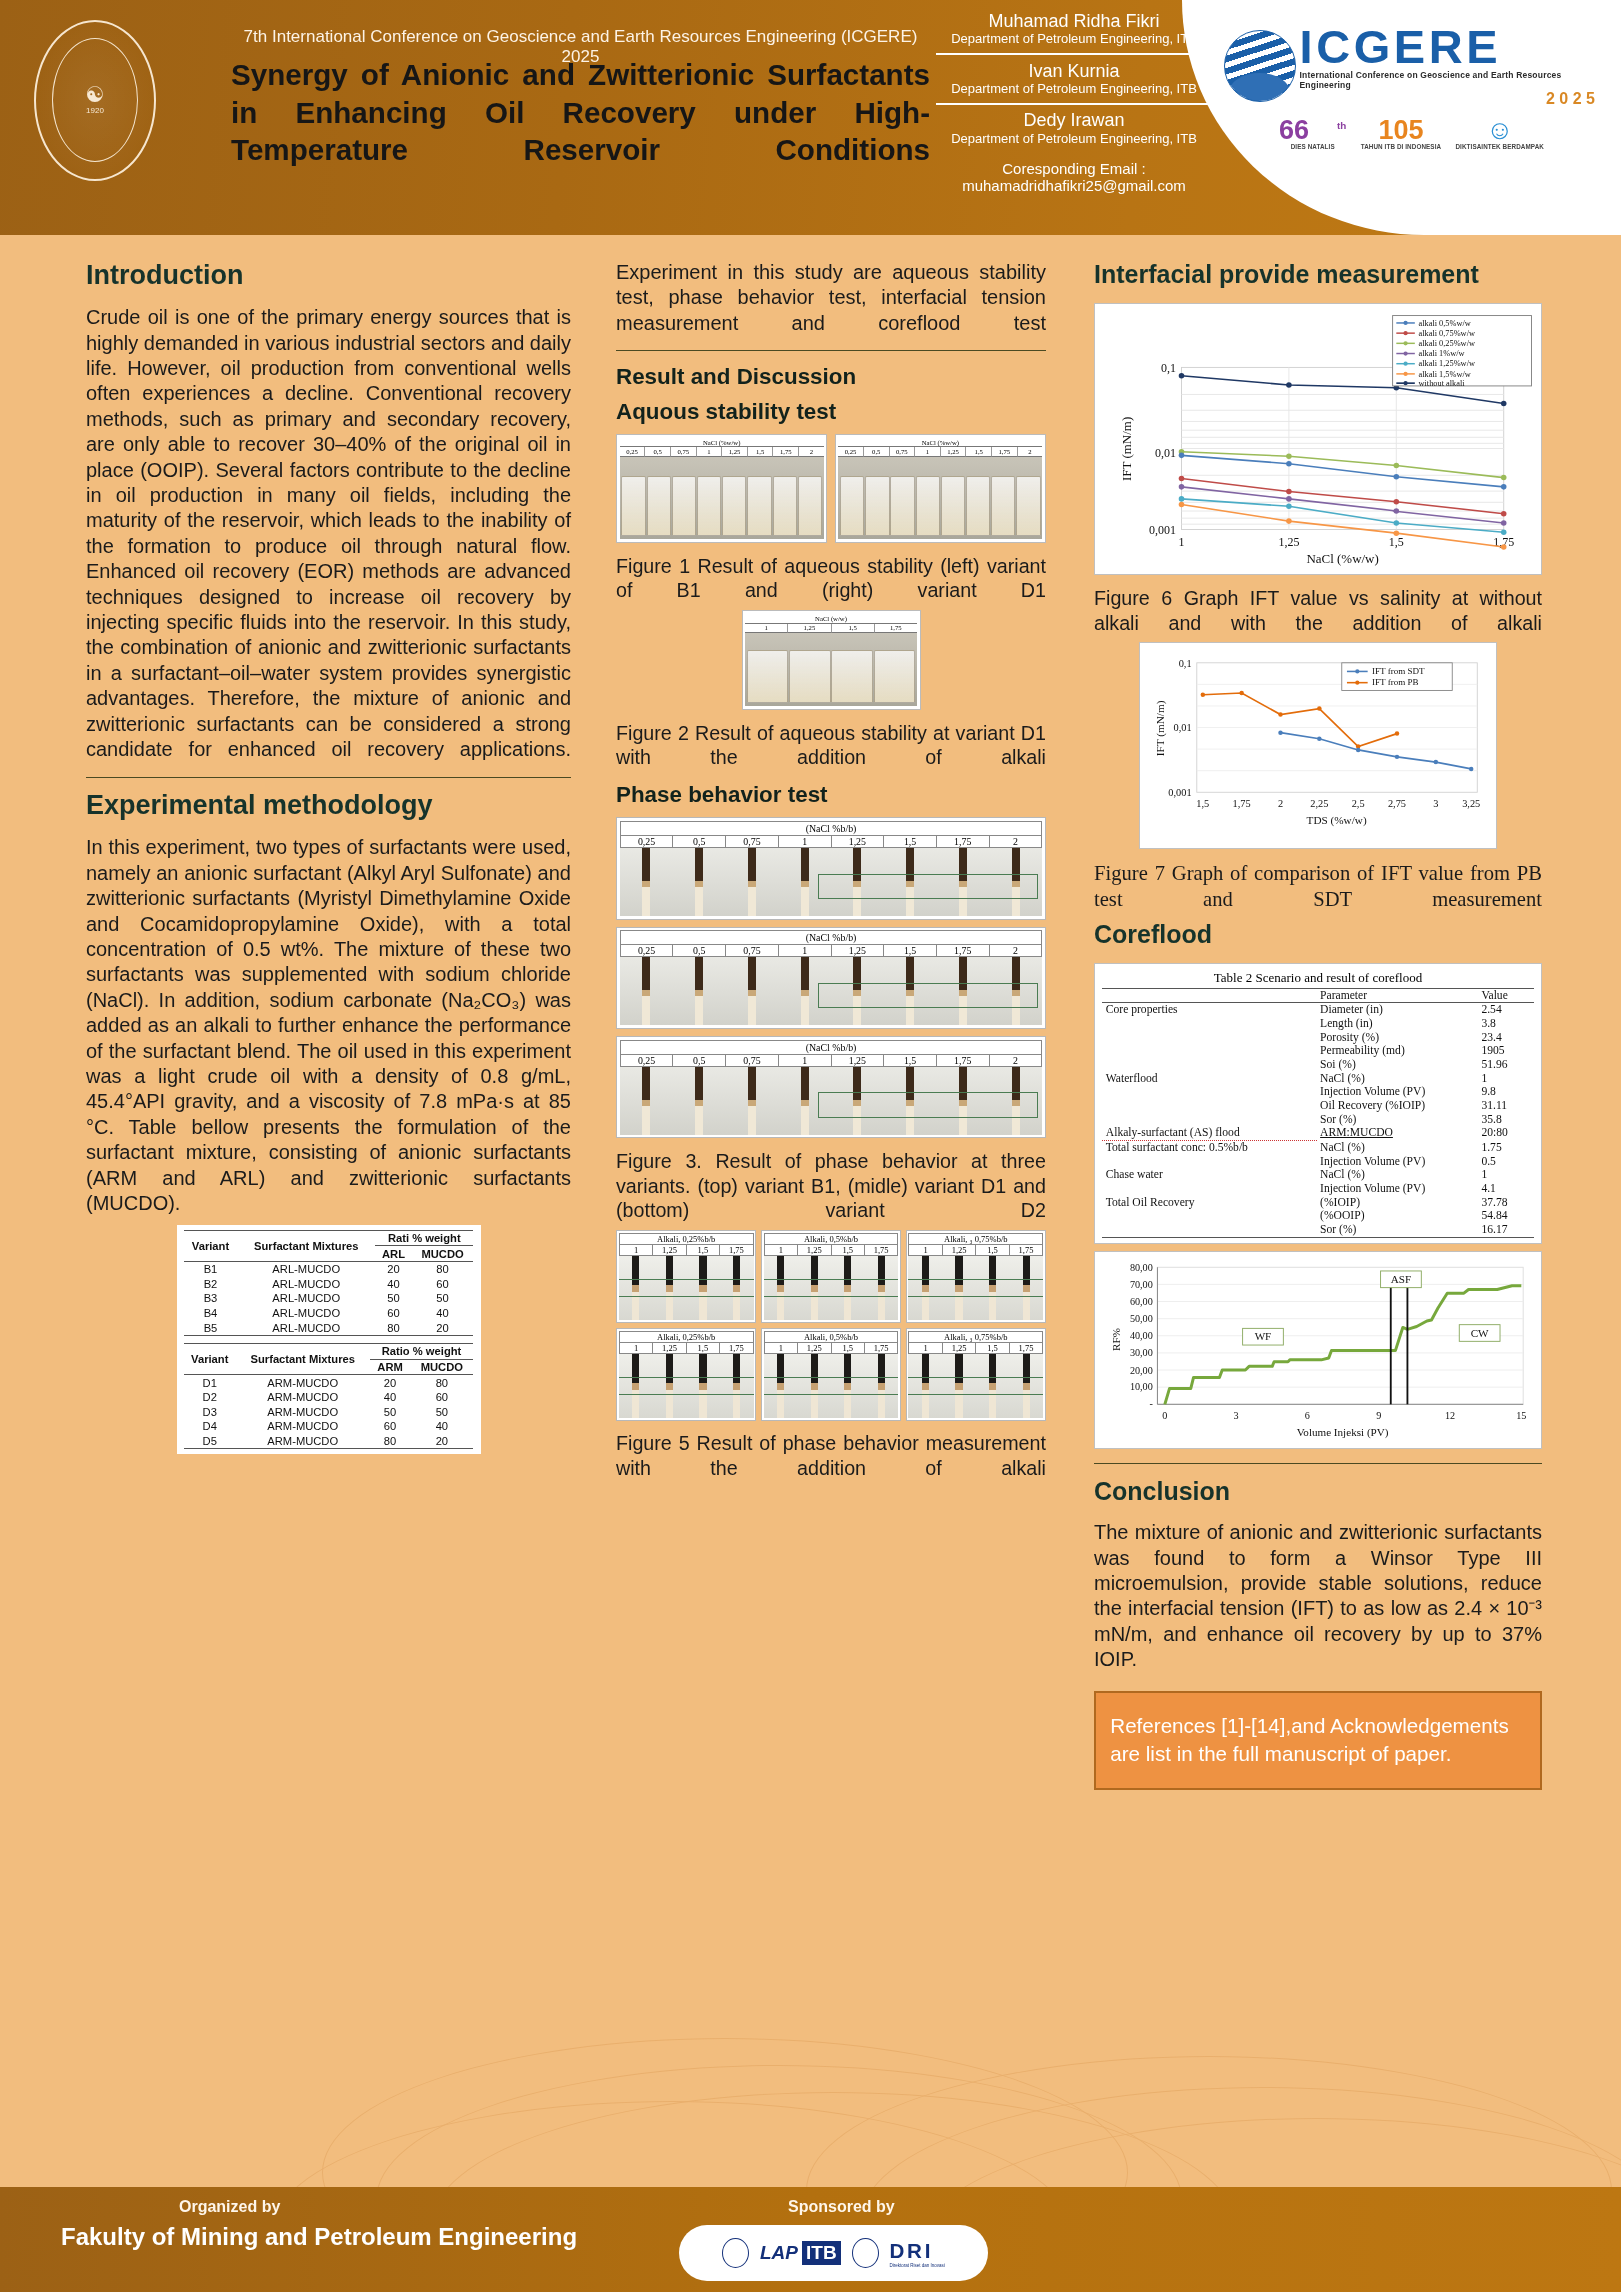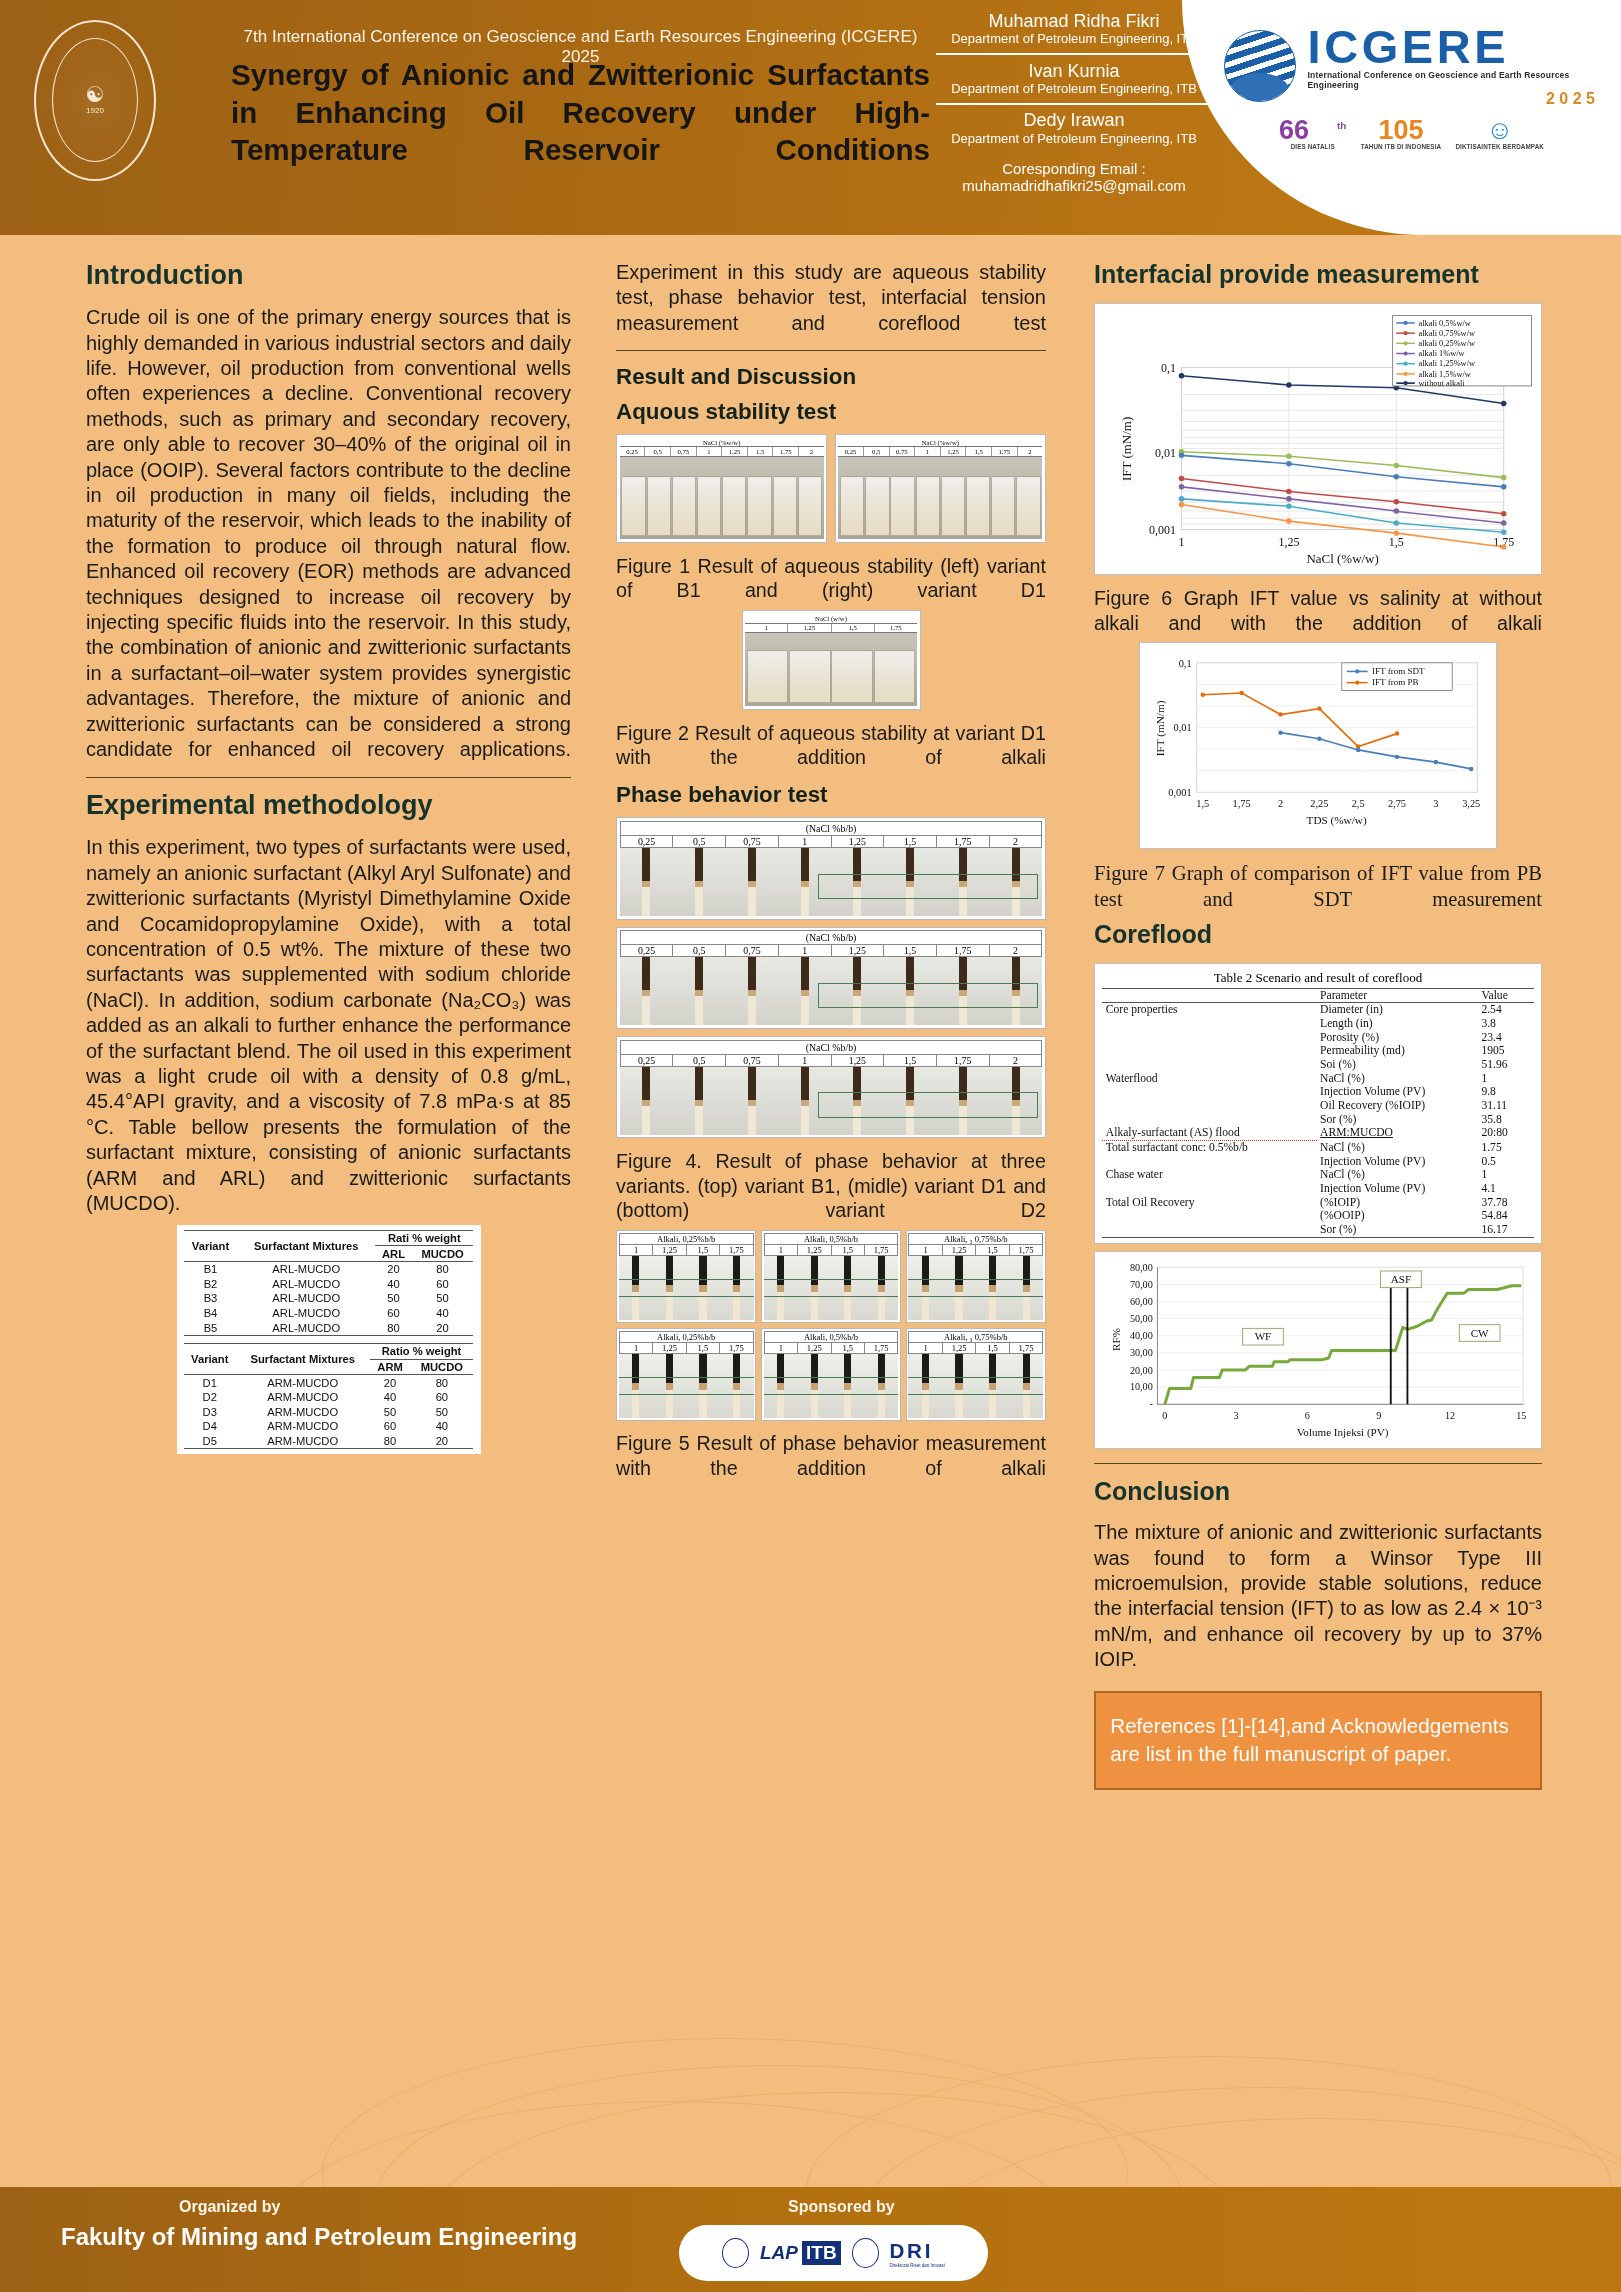--- a/index.html
+++ b/index.html
@@ -58,21 +58,21 @@
   }
   .author-block { padding: 5.4px 0 2.7px 0; }
   .author-name { font-size: 18px; line-height: 1.15; }
   .author-affil { font-size: 13px; line-height: 1.2; }
   .author-div { height: 1.8px; background: #fff; margin: 3.6px 14.3px 0 14.3px; }
   .corr-label { font-size: 15px; margin-top: 10.7px; }
   .corr-email { font-size: 15px; line-height: 1.2; }
 
   
   .icgere-wrap { position: absolute; right: 21.5px; top: 25px; width: 376px; }
-  .icgere-row { display: flex; align-items: center; gap: 12px; }
+  .icgere-row { display: flex; align-items: center; gap: 4px; }
   .globe {
     width: 72px; height: 72px; border-radius: 50%;
     background:
       repeating-linear-gradient(-18deg, #1a5fa8 0 6.3px, #ffffff 6.3px 11.6px);
     border: 1.8px solid #1a5fa8;
     position: relative; overflow: hidden; flex: none;
   }
   .globe::after {
     content:''; position: absolute; left: 6%; bottom: 0; width: 88%; height: 40%;
     background: #2f6fb5; border-radius: 50% 50% 50% 50%/ 70% 70% 30% 30%;
@@ -592,21 +592,21 @@
           </span>
           <span>
             <i></i>
           </span>
           <span>
             <i></i>
           </span>
       </div>
     </div>
   </div>
-  <p class="cap">Figure 4. Result of phase behavior at three variants. (top) variant B1, (midle) variant D1 and (bottom) variant D2</p>
+  <p class="cap">Figure 3. Result of phase behavior at three variants. (top) variant B1, (midle) variant D1 and (bottom) variant D2</p>
 
   <div>
     <div class="f5-row">
       <div class="f5-cell">
         <div class="f5-head">Alkali, 0,25%b/b</div>
         <div class="f5-ticks">
           <div>1</div>
           <div>1,25</div>
           <div>1,5</div>
           <div>1,75</div>

